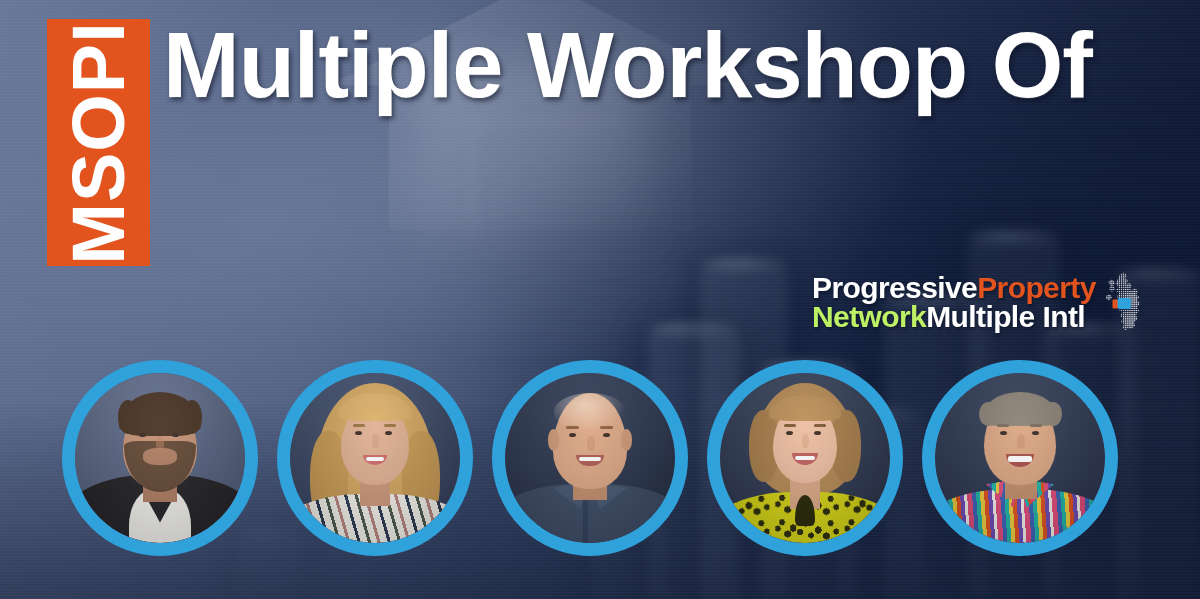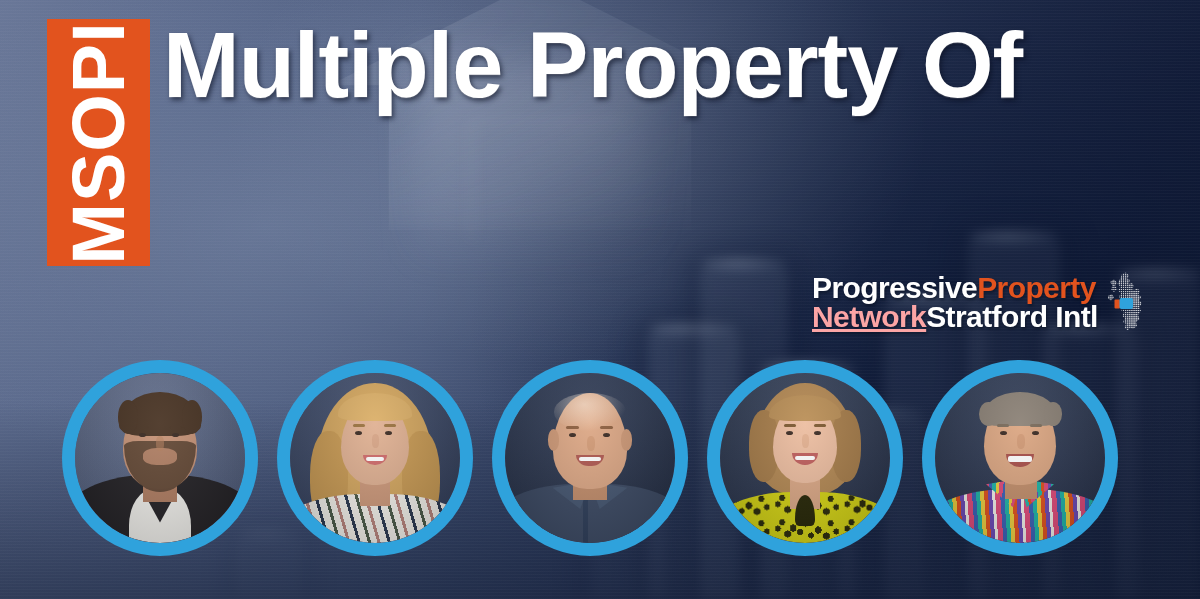--- a/index.html
+++ b/index.html
@@ -110,21 +110,21 @@
 
   
   .logo { position:absolute; left:812px; top:274px; z-index:7; }
   .logo-rows { display:flex; align-items:flex-start; }
   .logo-text { line-height:.92; white-space:nowrap; }
   .logo-r1, .logo-r2 { display:block; font-weight:bold; letter-spacing:-.6px; }
   .logo-r1 { font-size:30px; }
   .logo-r2 { font-size:30px; margin-top:1px; }
   .lw { color:#ffffff; }
   .lo { color:#E2531E;text-align:right; }
-  .lb { color:#fca5a5;text-decoration:underline; }
+  .lb { color:#bef264; }
   .logo-shadow { text-shadow:1px 2px 3px rgba(6,12,28,.55); }
 
   .uk-map { width:46px; height:62px; margin-left:8px; margin-top:-2px; }
 
   
   .speakers { position:absolute; left:0; top:0; width:1200px; height:599px; z-index:5; }
   .speaker {
     position:absolute; width:196px; height:196px; border-radius:50%;
     border:13px solid #2FA2DC;
     overflow:hidden;
@@ -169,32 +169,32 @@
 
   <div class="bg-tone"></div>
   <div class="bg-shadow-bottom"></div>
   <div class="noise"></div>
 
   <div class="msopi-badge">
     <span class="msopi-text">MSOPI</span>
   </div>
 
   <div class="headline">
-    <span class="l1">Multiple Property Of</span>
+    <span class="l1">Multiple Workshop Of</span>
   </div>
 
 
   <div class="logo">
     <div class="logo-rows">
       <div class="logo-text logo-shadow">
         <span class="logo-r1">
           <span class="lw">Progressive</span><span class="lo">Property</span>
         </span>
         <span class="logo-r2">
-          <span class="lb">Network</span><span class="lw">Stratford Intl</span>
+          <span class="lb">Network</span><span class="lw">Multiple Intl</span>
         </span>
       </div>
       <svg class="uk-map" viewBox="0 0 46 62">
         <defs>
           <pattern id="dots" width="2.1" height="2.1" patternUnits="userSpaceOnUse">
             <circle cx="0.75" cy="0.75" r="0.72" fill="#ffffff"></circle>
           </pattern>
         </defs>
         <g>
           <path d="M16 2 L20 0.6 L23 3.5 L21 6.5 L24 8 L22.5 12 L26 11 L28 14.5 L25 17 L28.5 18 L31 16 L34 19 L32 23 L35.5 24.5 L33 28.5 L36 31 L33.5 35 L35 39 L32 43 L33.5 47 L30 50 L31 54 L27 57 L24 55.5 L22 58.5 L18.5 56 L20 52 L17 50 L19 46 L16 44 L18 40.5 L15 38 L17.5 34 L14 31.5 L16 27.5 L13 25 L15 21 L12 18.5 L14.5 14.5 L11.5 12 L13.5 8 L15 5 Z" fill="url(#dots)"></path>

